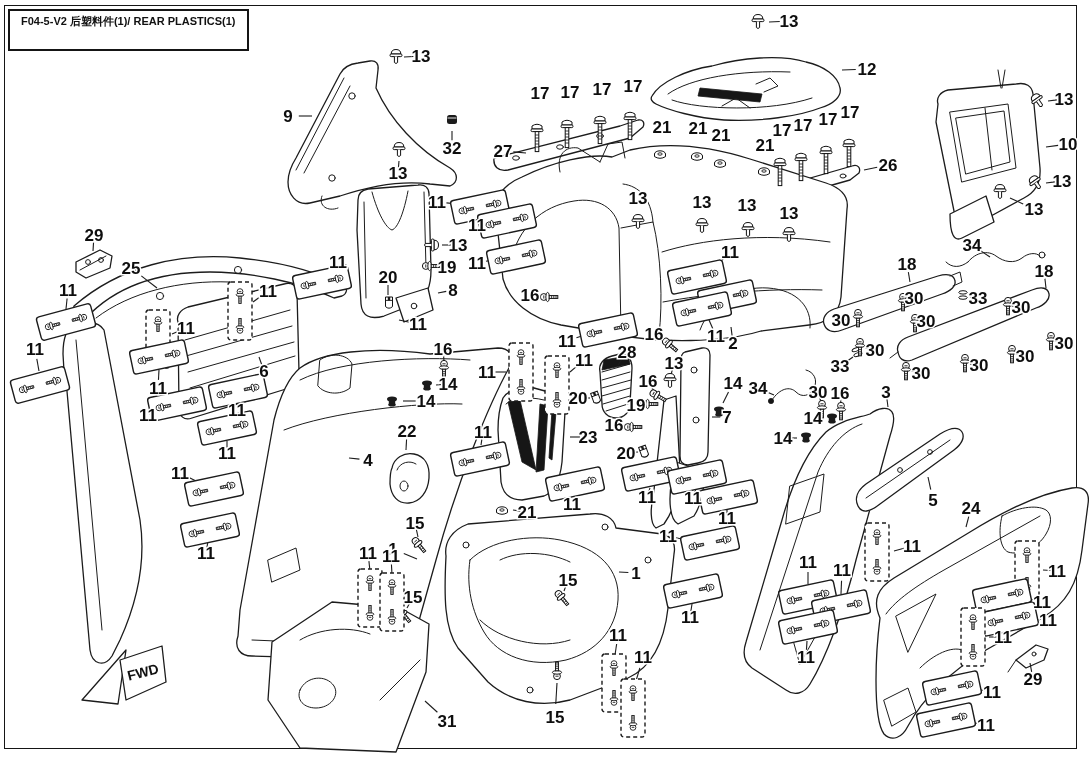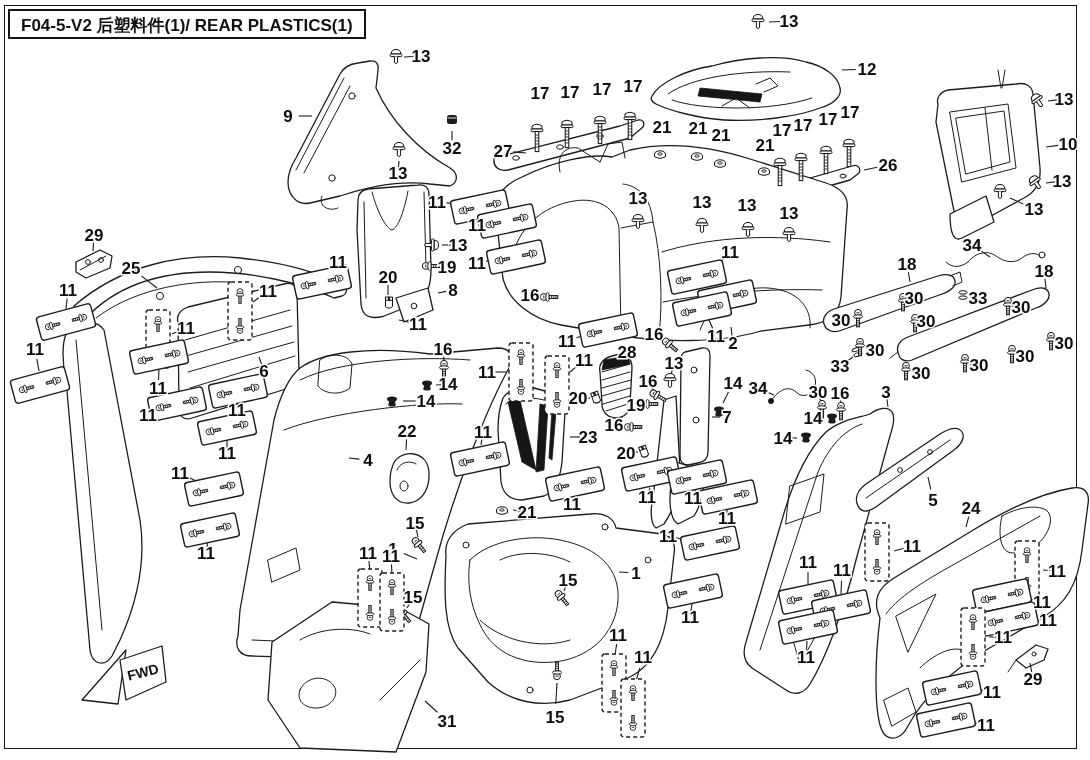--- a/index.html
+++ b/index.html
@@ -1,20 +1,20 @@
 <!DOCTYPE html>
 <html><head>
 <meta charset="utf-8">
 <style>
   html,body{margin:0;padding:0;background:#fff;}
   .stage{position:relative;width:1090px;height:760px;background:#fff;overflow:hidden;
          font-family:"Liberation Sans",sans-serif;}
   .frame{position:absolute;left:4px;top:5px;width:1071px;height:742px;border:1.6px solid #151515;}
   .title-box{position:absolute;left:8px;top:9px;border:2px solid #151515;background:#fff;
-             padding:3px 11px 0;font-size:17px;font-weight:bold;color:#111;white-space:nowrap;z-index:6;}
+             padding:3px 11px 20px;font-size:11px;font-weight:bold;color:#111;white-space:nowrap;z-index:6;}
   svg.layer{position:absolute;left:0;top:0;}
   .part{stroke:#1c1c1c;stroke-width:1.3;fill:#fff;stroke-linejoin:round;stroke-linecap:round;}
   .detail{stroke:#1c1c1c;stroke-width:1;fill:none;stroke-linejoin:round;stroke-linecap:round;}
   .dark{fill:#161616;stroke:#161616;stroke-width:.8;}
   .leader{stroke:#1c1c1c;stroke-width:1.1;fill:none;}
   .kitbox{fill:#fff;stroke:#1c1c1c;stroke-width:1.4;}
   .kitbox.dashed{stroke-dasharray:4 3;}
   text.callout{font-family:"Liberation Sans",sans-serif;font-size:17px;font-weight:bold;fill:#0e0e0e;
                text-anchor:middle;dominant-baseline:central;paint-order:stroke;stroke:#fff;stroke-width:3px;}
   text.fwd{font-family:"Liberation Sans",sans-serif;font-size:14px;font-weight:bold;fill:#111;

